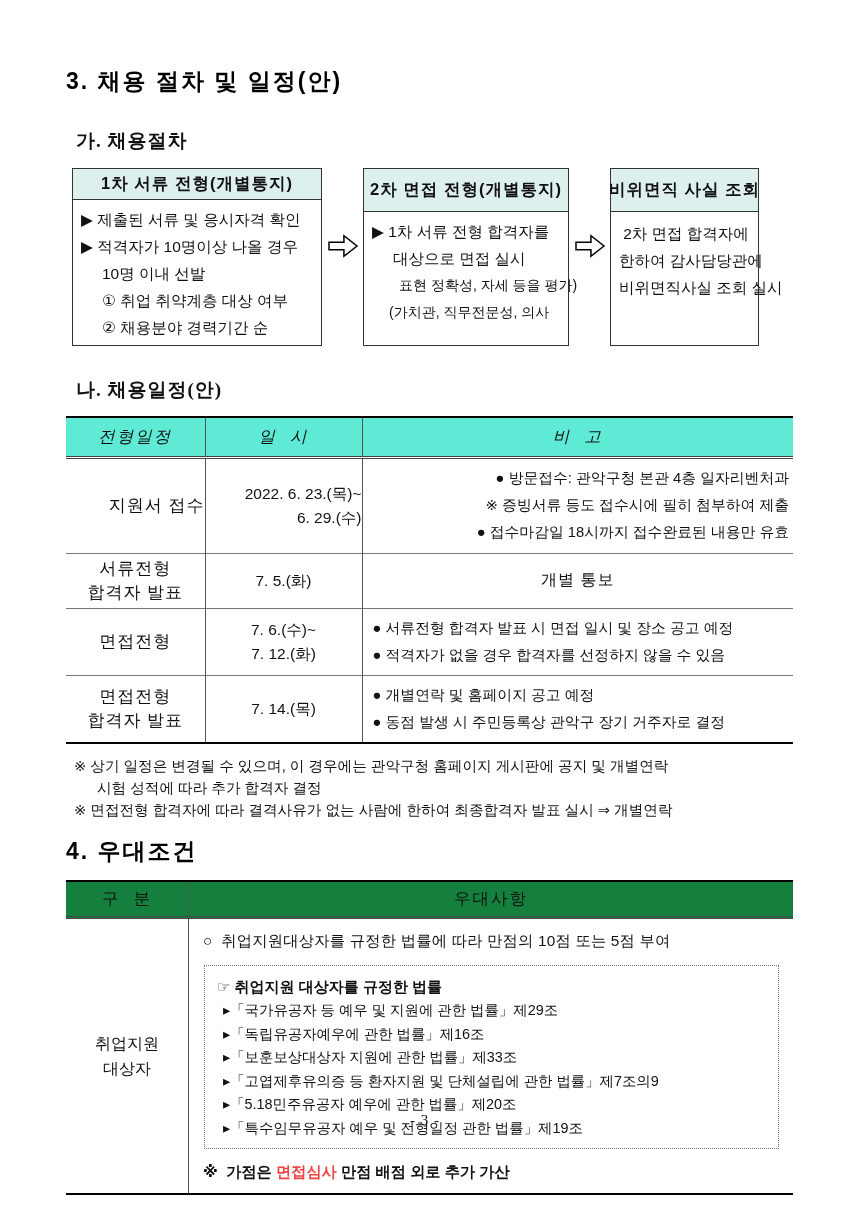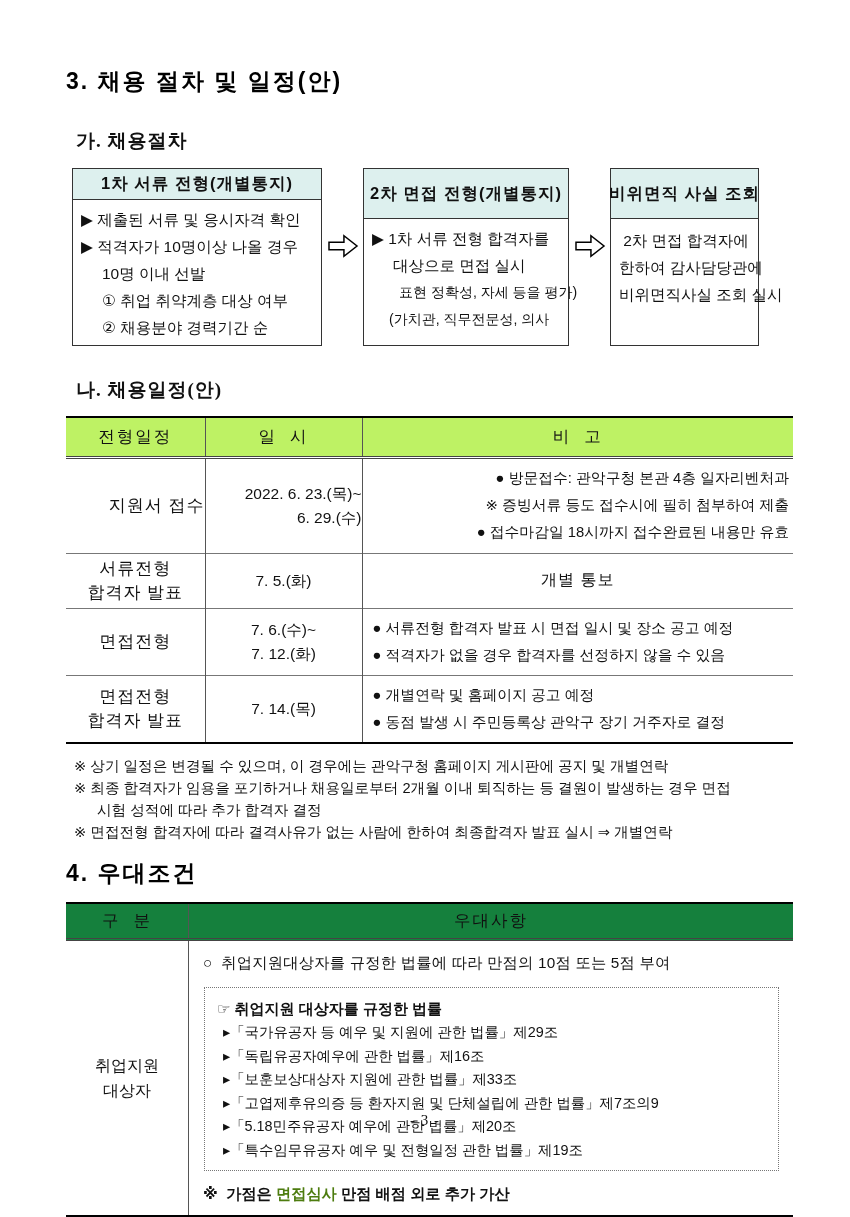--- a/index.html
+++ b/index.html
@@ -29,21 +29,21 @@
     margin: 14px 0 0 6px;
     display: flex; align-items: stretch;
     height: 178px;
   }
   .flow-box {
     border: 1px solid #333; background: #fff;
     display: flex; flex-direction: column;
   }
   .flow-box .hd {
     background: #ddf0ee; border-bottom: 1px solid #333;
-    height: 50px; display: flex; align-items: center; justify-content: center;
+    height: 43px; display: flex; align-items: center; justify-content: center;
     font-size: 16.5px; font-weight: 600; letter-spacing: 1px;
     white-space: pre;
   }
   .flow-box .bd { flex: 1; padding: 6px 5px 4px 8px; font-size: 15.5px; }
   .flow-box .bd .ln { line-height: 27px; white-space: pre; }
   .b1 { width: 250px; }
   .b2 { width: 206px; }
   .b3 { width: 149px; }
   .b1 .ln.indent { padding-left: 21px; }
   .b2 .ln.indent { padding-left: 21px; }
@@ -62,24 +62,24 @@
     border-top: 2.5px solid #000;
     border-bottom: 2.5px solid #000;
     border-collapse: collapse;
   }
   .doc-table td {
     border-left: 1px solid #555;
     vertical-align: middle;
   }
   .doc-table td:first-child { border-left: none; }
   .doc-table tr.hd-row td {
-    background: #bef264;
+    background: #5eead4;
     border-bottom: 3px double #444;
     height: 40px; text-align: center;
-    font-size: 16.5px; letter-spacing: 2px; white-space: pre;
+    font-size: 16.5px; letter-spacing: 2px; white-space: pre; font-style: italic;
   }
   .doc-table tr.body-row td { border-top: 1px solid #777; }
   .doc-table tr.hd-row + tr.body-row td { border-top: none; text-align: right; }
   .c-stage { width: 139px; text-align: center; font-size: 17px; letter-spacing: 1px; }
   .c-date  { width: 157px; text-align: center; font-size: 15.5px; }
   .c-note  { width: 431px; font-size: 14.8px; padding: 6px 4px 6px 10px; }
   .c-note .ln { line-height: 27px; white-space: pre; }
   .c-note .ln.indent { padding-left: 22px; }
   .c-note.center { text-align: center; font-size: 16px; letter-spacing: 1px; padding: 0; }
   .stage-ln, .date-ln { line-height: 24px; }
@@ -111,21 +111,21 @@
   .pc-cat .ln { line-height: 25px; }
   .pc-body { width: 602px; padding: 12px 14px 10px 14px; }
   .benefit-line { font-size: 15.3px; letter-spacing: 0.2px; white-space: pre; }
   .law-box {
     margin: 13px 0 0 1px; width: 575px;
     border: 1px dotted #777; padding: 9px 10px 8px 12px;
   }
   .law-box .lb-title { font-size: 15px; font-weight: bold; line-height: 24px; white-space: pre; }
   .law-box .law { font-size: 14.4px; line-height: 23.5px; white-space: pre; padding-left: 6px; }
   .bonus-note { margin-top: 13px; font-size: 15.2px; font-weight: 600; white-space: pre; }
-  .bonus-note .hl { color: #4d7c0f; }
+  .bonus-note .hl { color: #ef4444; }
 
   
   .footer {
     position: absolute; left: 0; top: 1112px; width: 850px;
     text-align: center; font-size: 15px; letter-spacing: 1px;
     font-family: "Liberation Serif", "DejaVu Serif", serif;
   }
 
   .mt-schedule-title { margin-top: 31px; }
   .mt-sec4 { margin-top: 15px; }
@@ -247,21 +247,20 @@
           <div class="ln">● 개별연락 및 홈페이지 공고 예정</div>
           <div class="ln">● 동점 발생 시 주민등록상 관악구 장기 거주자로 결정</div>
         </td>
       </tr>
     </tbody>
       </table>
   </div>
 
   <div class="footnotes">
     <div class="fn">※ 상기 일정은 변경될 수 있으며, 이 경우에는 관악구청 홈페이지 게시판에 공지 및 개별연락</div>
-    <div class="fn">※ 최종 합격자가 임용을 포기하거나 채용일로부터 2개월 이내 퇴직하는 등 결원이 발생하는 경우 면접</div>
     <div class="fn cont">시험 성적에 따라 추가 합격자 결정</div>
     <div class="fn">※ 면접전형 합격자에 따라 결격사유가 없는 사람에 한하여 최종합격자 발표 실시 ⇒ 개별연락</div>
   </div>
 
   <div class="sec-title mt-sec4">4. 우대조건</div>
 
   <div class="pref-wrap">
     <table class="pref-table">
       <tbody>
           <tr class="hd-row">

